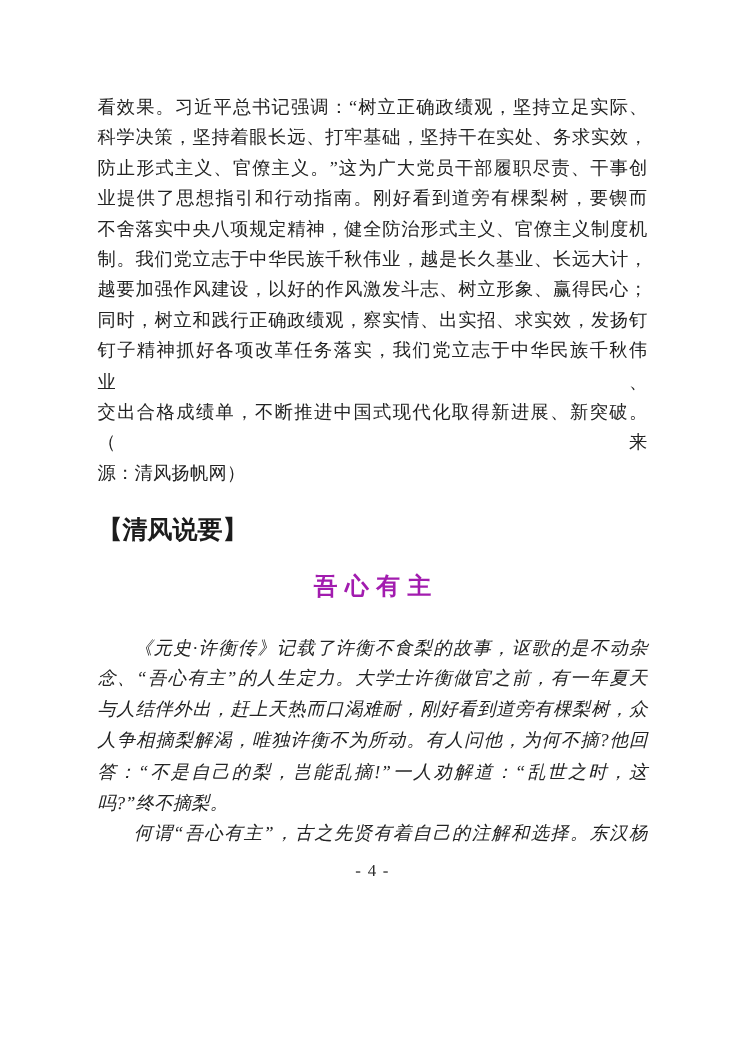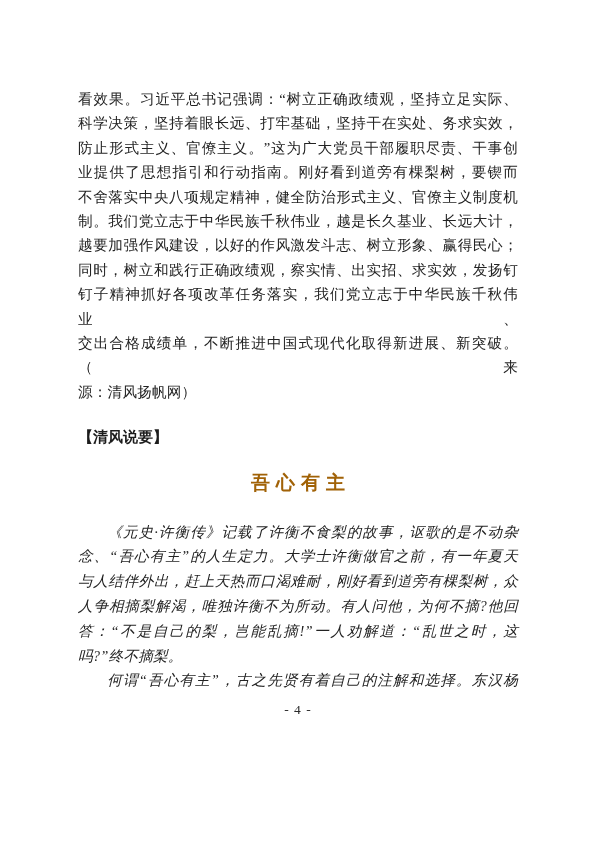--- a/index.html
+++ b/index.html
@@ -18,21 +18,21 @@
   .page {
     position: absolute;
     left: 0; top: 0;
     width: 600px;
     height: 849px;
     background: #ffffff;
   }
   .content {
     position: absolute;
     left: 78px;
-    top: 13px;
+    top: 0;
     width: 440px;
     padding-top: 74px;
   }
   .para { margin: 0; }
   
   .ln {
     font-size: 14.6px;
     line-height: 24.4px;
     text-align: justify;
     text-align-last: justify;
@@ -41,34 +41,34 @@
   .p2 .ln, .p3 .ln, .p4 .ln { line-height: 24.8px; font-style: italic; }
   
   .ln.end {
     text-align: left;
     text-align-last: left;
   }
   
   .ln.indent { text-indent: 2em; }
   .section-header {
     margin-top: 21px;
-    font-size: 15px;
+    font-size: 20px;
     line-height: 24.4px;
     font-weight: bold;
     color: #1c1c1c;
   }
   .title {
     margin: 17px 0 0 0;
     font-size: 19px;
     line-height: 32px;
     font-weight: bold;
     text-align: center;
     letter-spacing: 6px;
     text-indent: 6px;
-    color: #a16207;
+    color: #a21caf;
   }
   .p2 { margin-top: 21px; }
   .p3 { margin-top: 0; }
   .p4 { margin-top: 0; }
   .page-number {
     margin-top: 9px;
     font-size: 13.5px;
     line-height: 16px;
     text-align: center;
     letter-spacing: 1px;

